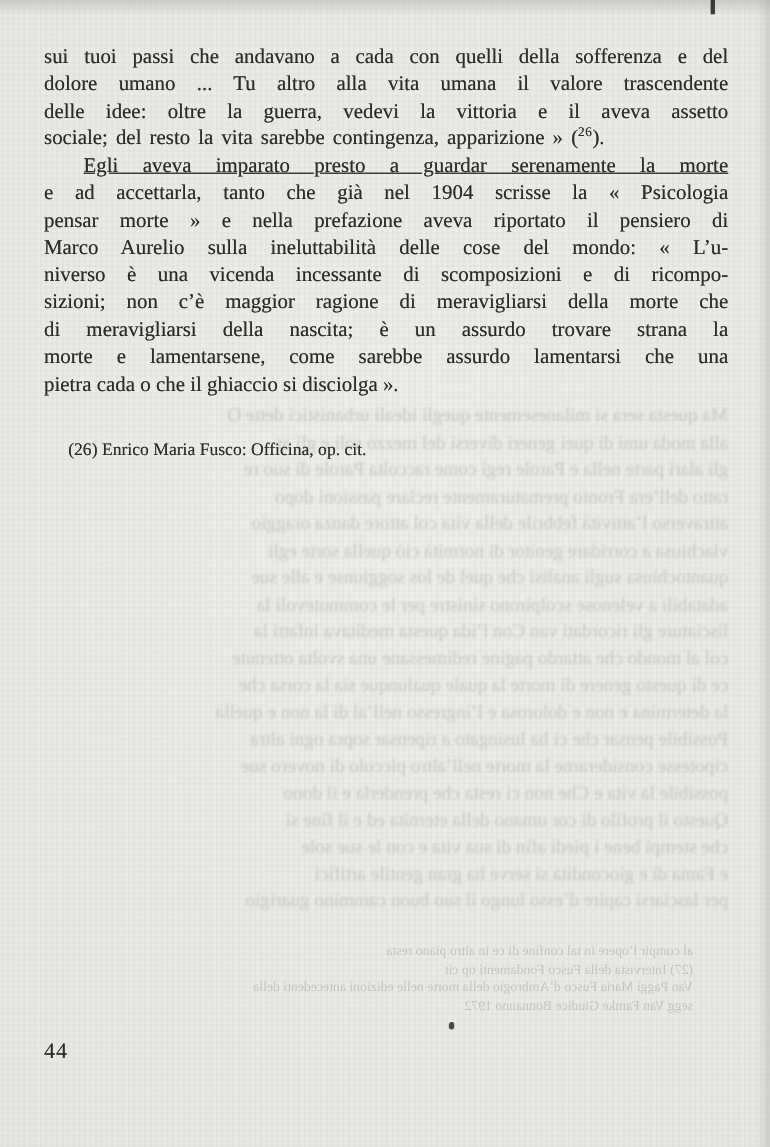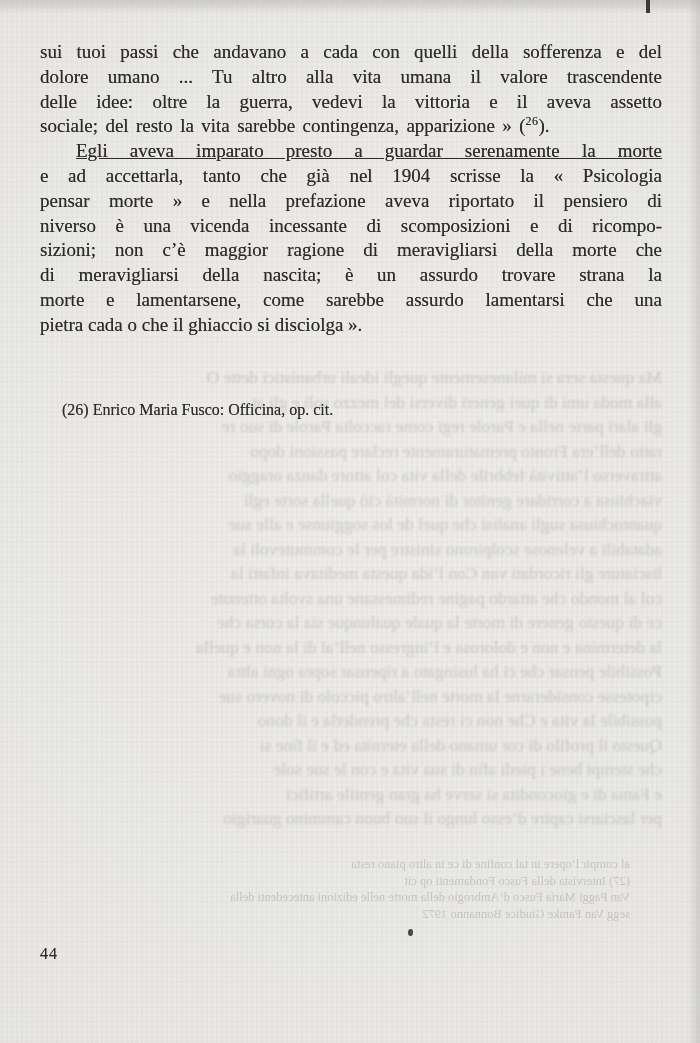--- a/index.html
+++ b/index.html
@@ -55,21 +55,21 @@
   .line.composite{word-spacing:2.6px;}
   .line sup{font-size:12px;line-height:0;vertical-align:7px;letter-spacing:.5px;}
 
   .footnote{
     position:absolute;left:62px;top:400px;z-index:3;
     font-size:16px;line-height:20px;
     text-shadow:0 0 .5px rgba(44,43,38,.6);
   }
   .page-number{
     position:absolute;left:40px;top:945px;z-index:3;
-    font-size:16px;letter-spacing:1px;
+    font-size:20px;letter-spacing:1px;
     text-shadow:0 0 .5px rgba(44,43,38,.6);
   }
 
   
   .ghost{
     position:absolute;left:38px;top:365px;width:624px;z-index:1;
     font-size:17.5px;line-height:24.5px;
     color:var(--ghost,#aeada9);opacity:.55;filter:blur(.8px);
   }
   .ghost-foot{
@@ -121,20 +121,21 @@
     <div class="para">
       <div class="line j">sui tuoi passi che andavano a cada con quelli della sofferenza e del</div>
       <div class="line j">dolore umano ... Tu altro alla vita umana il valore trascendente</div>
       <div class="line j">delle idee: oltre la guerra, vedevi la vittoria e il aveva assetto</div>
       <div class="line composite"><span>sociale; del resto la vita sarebbe contingenza, apparizione » (</span><sup>26</sup><span>).</span></div>
     </div>
     <div class="para">
       <div class="line j indent">Egli aveva imparato presto a guardar serenamente la morte</div>
       <div class="line j">e ad accettarla, tanto che già nel 1904 scrisse la « Psicologia</div>
       <div class="line j">pensar morte » e nella prefazione aveva riportato il pensiero di</div>
+      <div class="line j">Marco Aurelio sulla ineluttabilità delle cose del mondo: « L’u-</div>
       <div class="line j">niverso è una vicenda incessante di scomposizioni e di ricompo-</div>
       <div class="line j">sizioni; non c’è maggior ragione di meravigliarsi della morte che</div>
       <div class="line j">di meravigliarsi della nascita; è un assurdo trovare strana la</div>
       <div class="line j">morte e lamentarsene, come sarebbe assurdo lamentarsi che una</div>
       <div class="line">pietra cada o che il ghiaccio si disciolga ».</div>
     </div>
   </main>
 
   <div class="footnote">(26) Enrico Maria Fusco:  Officina, op. cit.</div>
   <div class="page-number">44</div>

